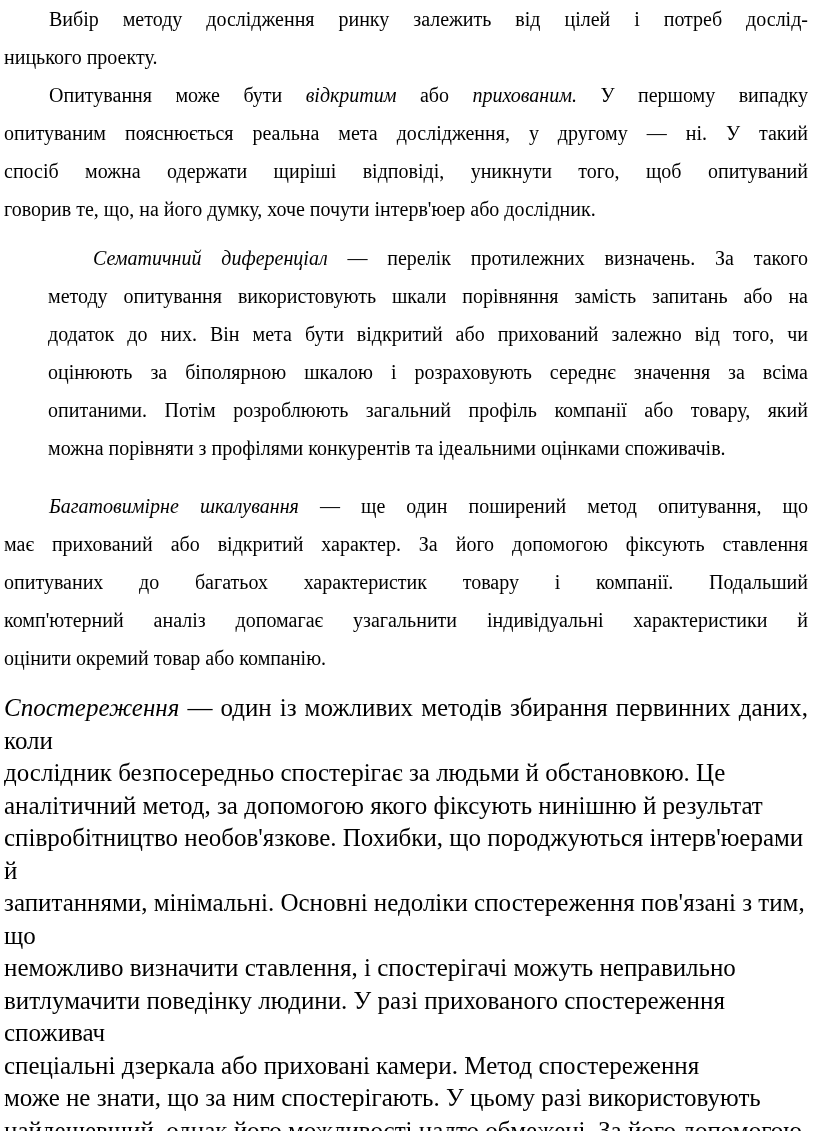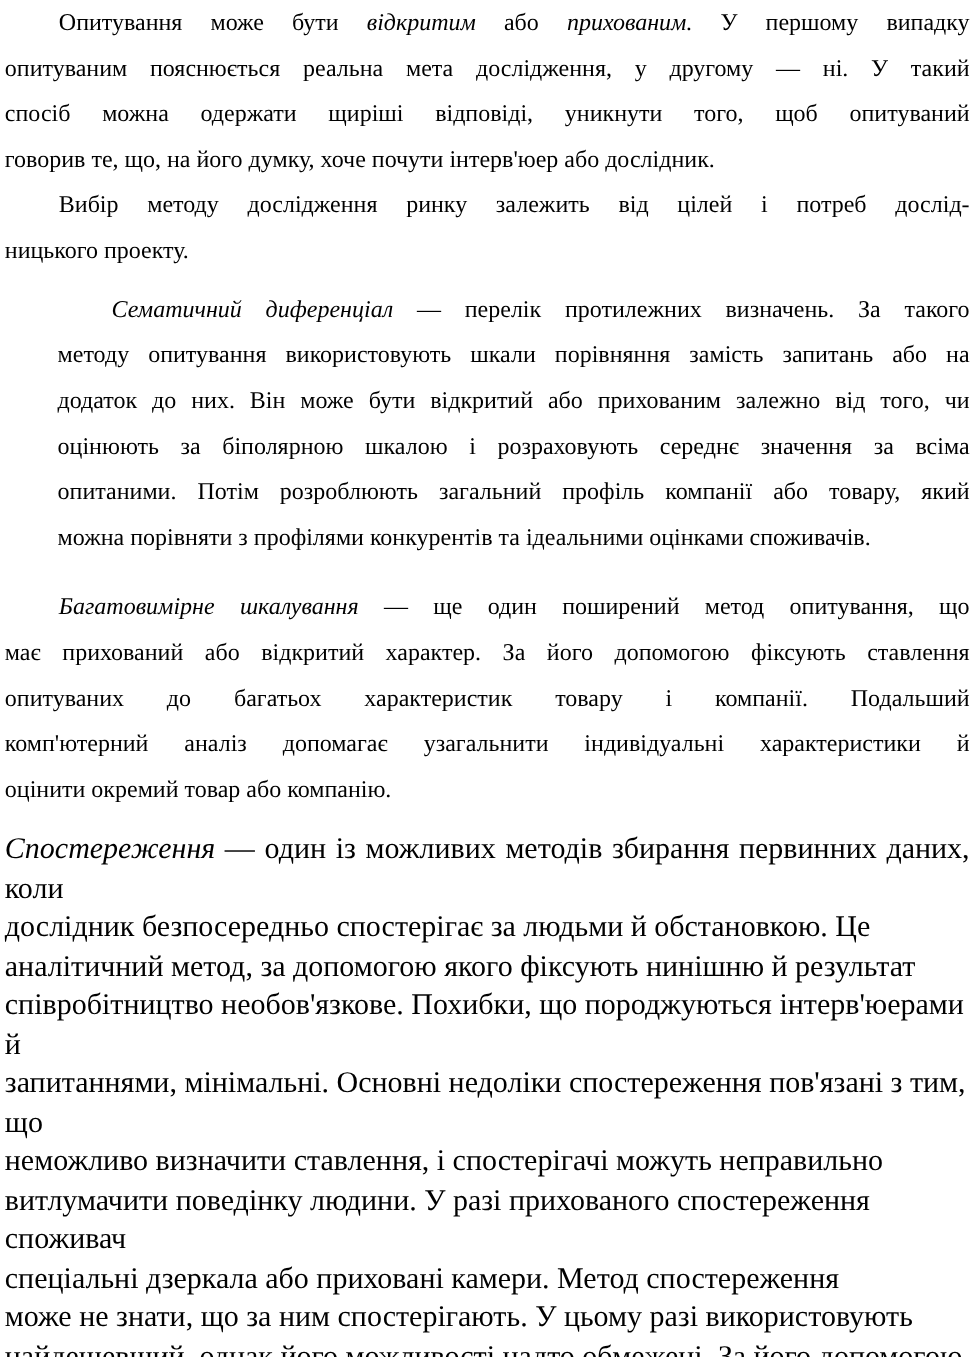--- a/index.html
+++ b/index.html
@@ -46,33 +46,33 @@
   }
   .run.italic {
     font-style: italic;
   }
 </style>
 </head>
 <body>
 
 <div class="page">
     <div class="para main">
+      <div class="line justify indent"><span class="run">Вибір методу дослідження ринку залежить від цілей і потреб дослід-</span></div>
+      <div class="line"><span class="run">ницького проекту.</span></div>
+    </div>
+    <div class="para main">
       <div class="line justify indent"><span class="run">Опитування може бути </span><span class="run italic">відкритим</span><span class="run"> або </span><span class="run italic">прихованим.</span><span class="run"> У першому випадку</span></div>
       <div class="line justify"><span class="run">опитуваним пояснюється реальна мета дослідження, у другому — ні. У такий</span></div>
       <div class="line justify"><span class="run">спосіб можна одержати щиріші відповіді, уникнути того, щоб опитуваний</span></div>
       <div class="line"><span class="run">говорив те, що, на його думку, хоче почути інтерв'юер або дослідник.</span></div>
     </div>
     <div class="para main">
-      <div class="line justify indent"><span class="run">Вибір методу дослідження ринку залежить від цілей і потреб дослід-</span></div>
-      <div class="line"><span class="run">ницького проекту.</span></div>
-    </div>
-    <div class="para main">
       <div class="line justify indent"><span class="run italic">Сематичний диференціал</span><span class="run"> — перелік протилежних визначень. За такого</span></div>
       <div class="line justify"><span class="run">методу опитування використовують шкали порівняння замість запитань або на</span></div>
-      <div class="line justify"><span class="run">додаток до них. Він може бути відкритий або прихованим залежно від того, чи</span></div>
+      <div class="line justify"><span class="run">додаток до них. Він мета бути відкритий або прихований залежно від того, чи</span></div>
       <div class="line justify"><span class="run">оцінюють за біполярною шкалою і розраховують середнє значення за всіма</span></div>
       <div class="line justify"><span class="run">опитаними. Потім розроблюють загальний профіль компанії або товару, який</span></div>
       <div class="line"><span class="run">можна порівняти з профілями конкурентів та ідеальними оцінками споживачів.</span></div>
     </div>
     <div class="para main">
       <div class="line justify indent"><span class="run italic">Багатовимірне шкалування</span><span class="run"> — ще один поширений метод опитування, що</span></div>
       <div class="line justify"><span class="run">має прихований або відкритий характер. За його допомогою фіксують ставлення</span></div>
       <div class="line justify"><span class="run">опитуваних до багатьох характеристик товару і компанії. Подальший</span></div>
       <div class="line justify"><span class="run">комп'ютерний аналіз допомагає узагальнити індивідуальні характеристики й</span></div>
       <div class="line"><span class="run">оцінити окремий товар або компанію.</span></div>

